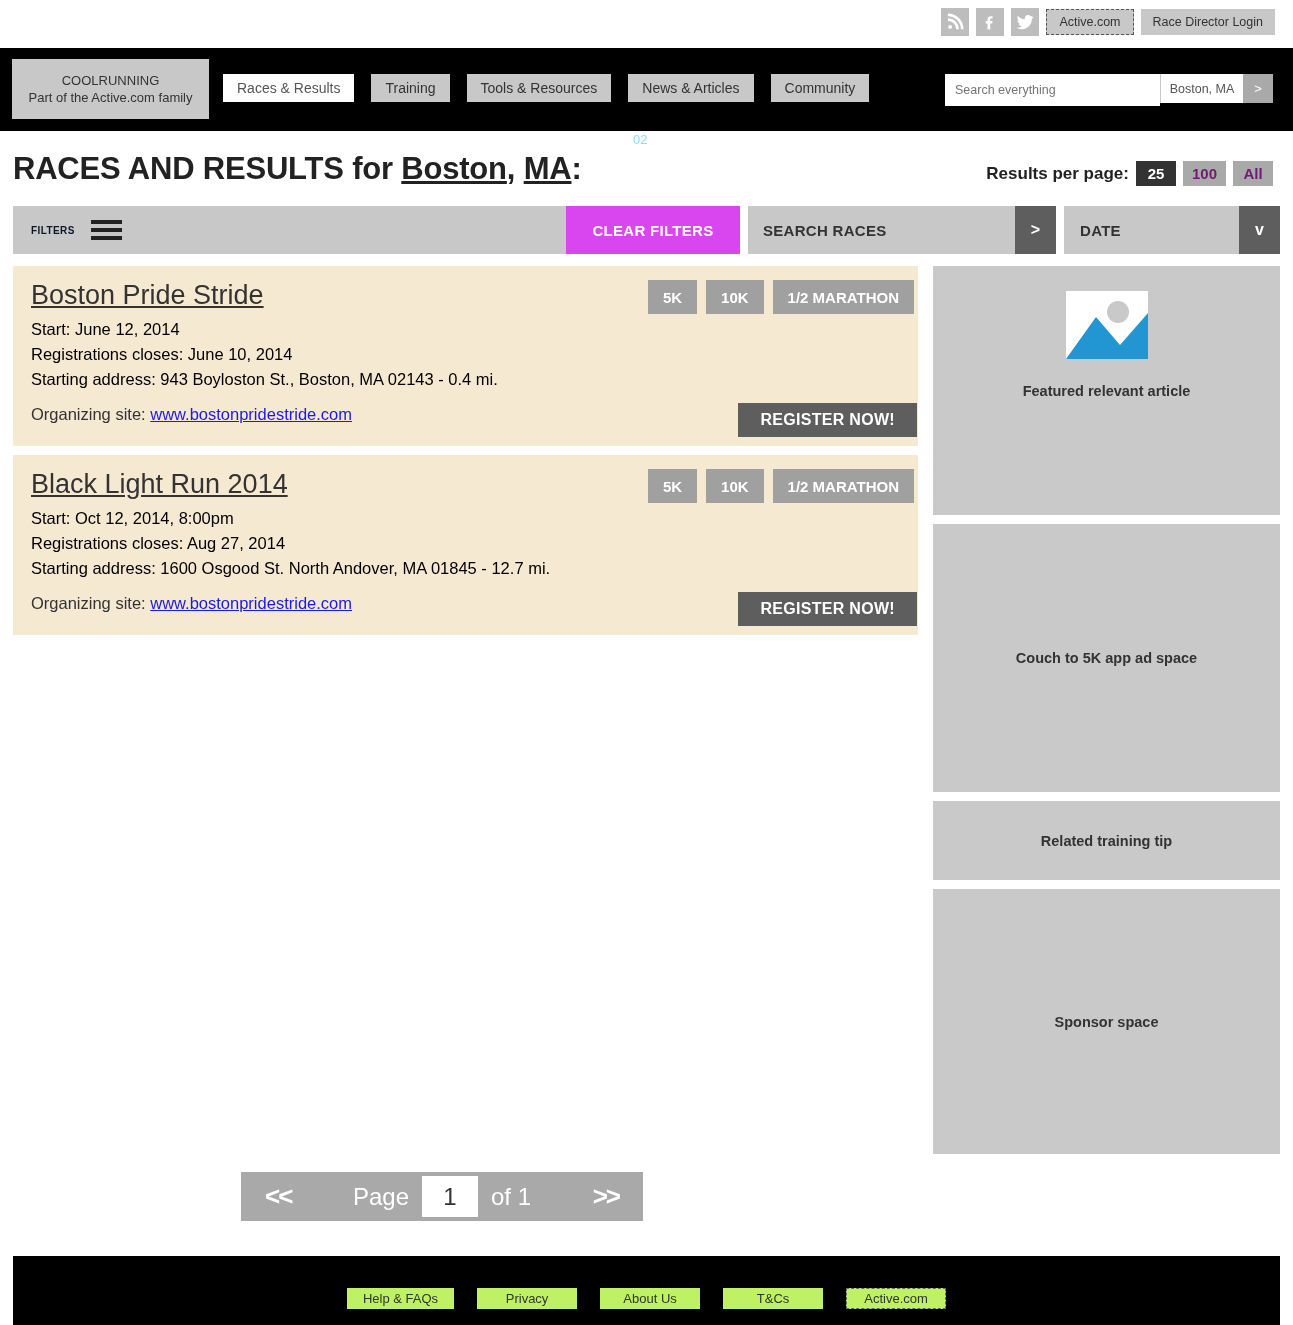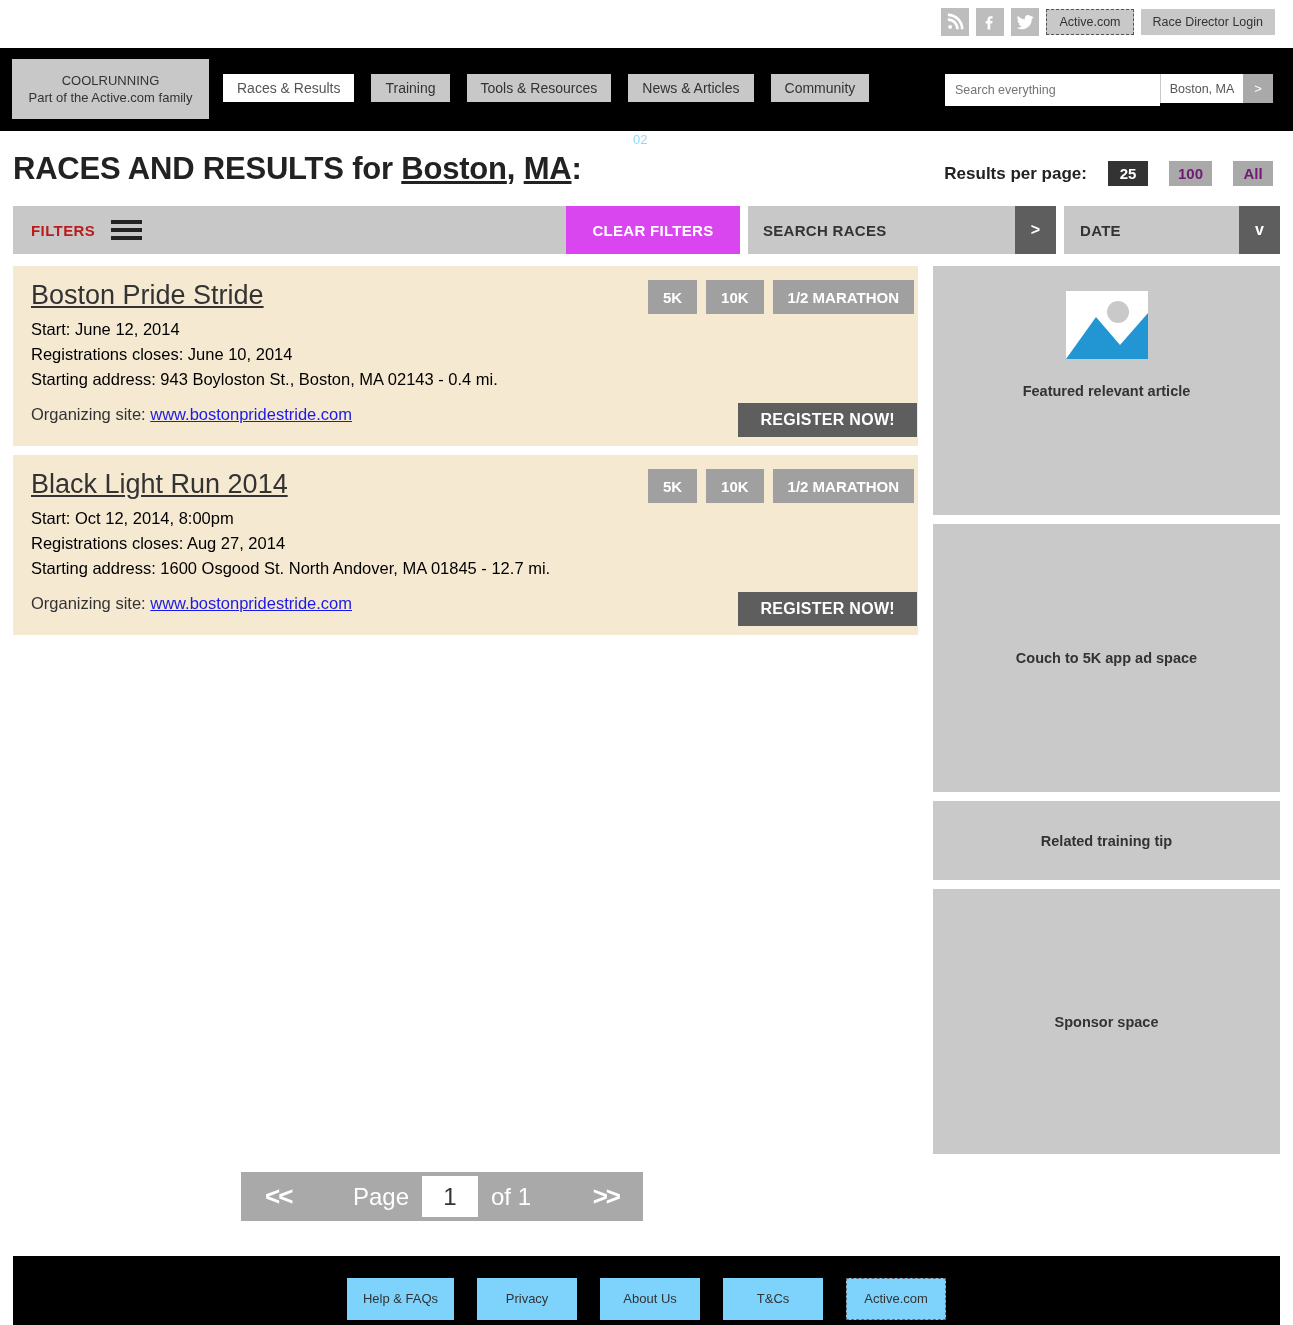--- a/index.html
+++ b/index.html
@@ -88,42 +88,42 @@
     position: absolute; top: 131px; left: 0; width: 1293px; height: 87px;
   }
   .page-title {
     position: absolute; left: 13px; top: 20px;
     font-size: 31px; font-weight: bold; color: #222222;
     letter-spacing: -0.2px; white-space: nowrap;
   }
   .page-title .u { text-decoration: underline; }
   .rpp {
     position: absolute; right: 20px; top: 30px;
-    display: flex; align-items: center; gap: 21px; margin-left: 45px;
+    display: flex; align-items: center; gap: 7px; margin-left: 45px;
   }
   .rpp-label { font-size: 17px; font-weight: bold; color: #222222; }
   .rpp-opt {
     min-width: 40px; height: 25px; padding: 0 9px;
     display: flex; align-items: center; justify-content: center;
     background: #a9a9a9; color: #701a75;
     font-size: 15px; font-weight: bold; cursor: pointer;
   }
   .rpp-opt.selected { background: #333333; color: #ffffff; }
 
   
   .filter-bar {
     position: absolute; top: 206px; left: 13px; width: 1267px; height: 48px;
     display: flex; align-items: stretch;
   }
   .filters-box {
     background: #c8c8c8; width: 553px;
     display: flex; align-items: center; padding-left: 18px; gap: 16px;
     cursor: pointer;
   }
-  .filters-text { font-size: 15px; font-weight: bold; color: #b91c1c; letter-spacing: .4px; text-align: center; }
+  .filters-text { font-size: 10px; font-weight: bold; color: #0f172a; letter-spacing: .4px; text-align: center; }
   .hamburger { display: flex; flex-direction: column; gap: 4px; }
   .hamburger span { display: block; width: 31px; height: 4px; background: #222222; }
   .clear-filters {
     background: #d946ef; color: #ffffff; width: 174px;
     display: flex; align-items: center; justify-content: center;
     font-size: 15px; font-weight: bold; letter-spacing: .3px; cursor: pointer;
   }
   .gap-4 { width: 8px; }
   .search-races {
     background: #c8c8c8; width: 200px;
@@ -213,22 +213,22 @@
     font-family: "Liberation Sans", sans-serif;
   }
 
   
   .footer {
     position: absolute; left: 13px; top: 1256px; width: 1267px; height: 69px;
     background: #000000;
     display: flex; align-items: center; justify-content: center; gap: 23px;
   }
   .footer-btn {
-    background: #7dd3fc; color: #333333;
-    font-size: 13px; height: 42px; min-width: 100px; padding: 0 16px;
+    background: #bef264; color: #333333;
+    font-size: 13px; height: 21px; min-width: 100px; padding: 0 16px;
     display: flex; align-items: center; justify-content: center; cursor: pointer; margin-top: 16px;
   }
   .footer-btn.dashed { border: 1px dashed #666666; }
 </style>
 </head>
 <body>
 
 <div class="page">
 
   <div class="utility-bar">

